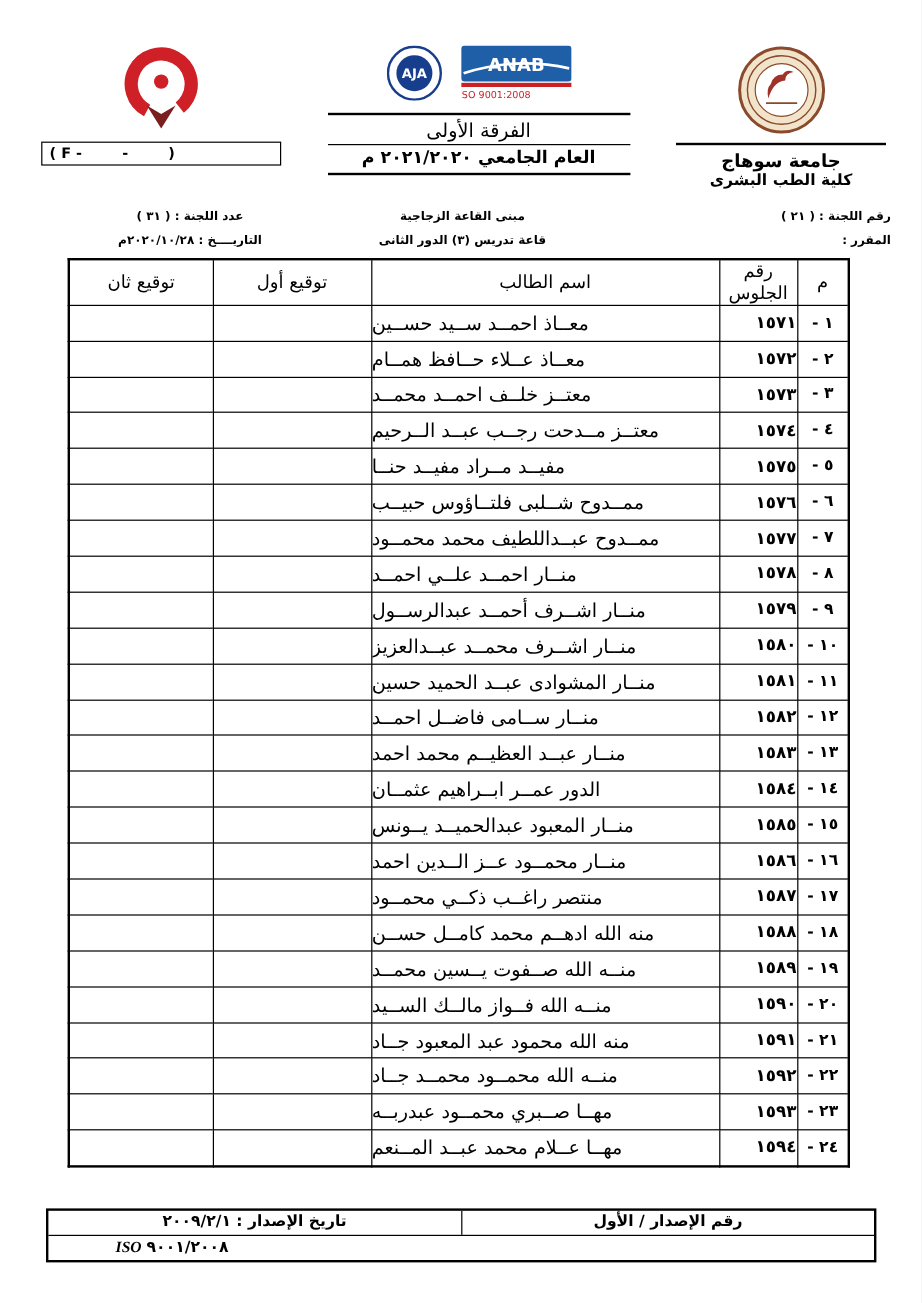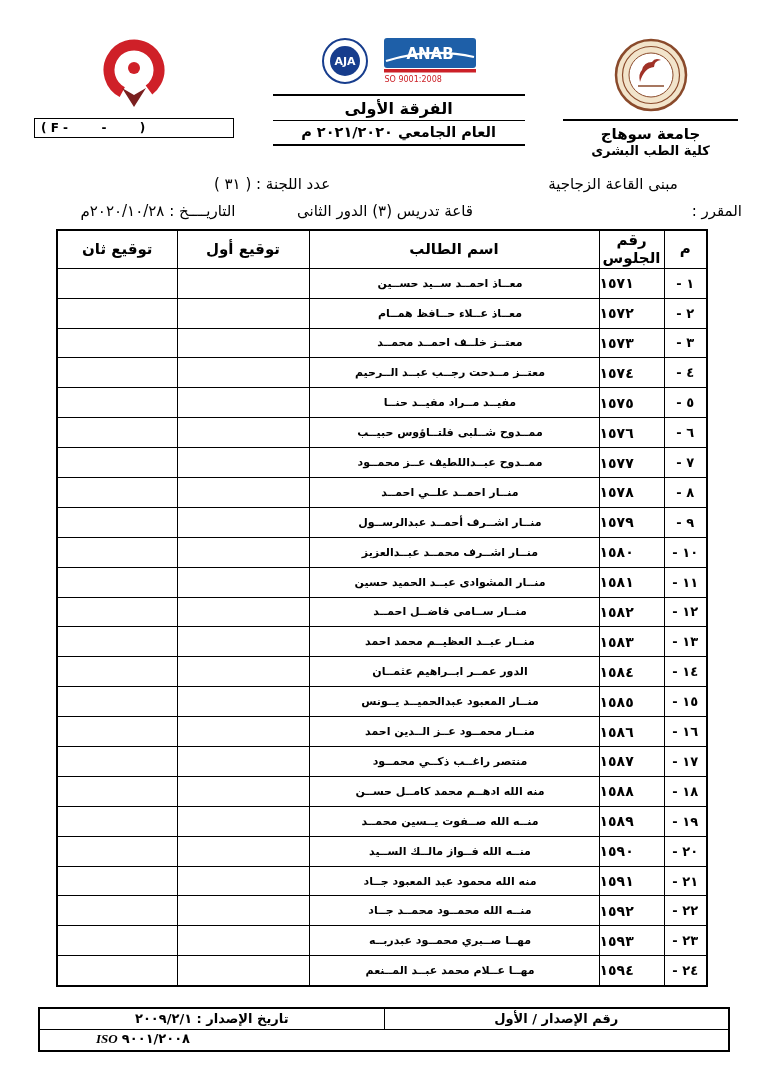--- a/index.html
+++ b/index.html
@@ -14,44 +14,44 @@
   
   .header { display:flex; justify-content:space-between; align-items:flex-start; padding:38px 30px 0 34px; }
   .col-university { width:175px; text-align:center; }
   .univ-text { border-top:2px solid #000; margin-top:3px; padding-top:4px; }
   .univ-name { font-size:15px; font-weight:bold; line-height:1.2; }
   .faculty-name { font-size:13px; font-weight:bold; line-height:1.25; }
 
   .col-center { width:252px; text-align:center; }
   .cert-logos { display:flex; justify-content:center; align-items:flex-start; gap:16px; height:56px; }
   .grade-box { border-top:2px solid #000; border-bottom:2px solid #000; }
-  .grade-title { font-size:16px; font-weight:bold; padding:3px 0 2px; border-bottom:1.6px solid #000; }
+  .grade-title { font-size:16px; font-weight:normal; padding:3px 0 2px; border-bottom:1.6px solid #000; }
   .academic-year { font-size:14.5px; font-weight:bold; padding:3px 0 4px; }
 
   .col-admin { width:200px; text-align:center; }
   .admin-box { border:1.6px solid #000; margin-top:4px; }
   .admin-title { font-size:13px; font-weight:bold; padding:2px 3px; border-bottom:1.4px solid #000; }
   .form-code { font-size:12px; font-weight:bold; padding:2px 6px; direction:ltr; text-align:left; white-space:pre; }
 
   
   .info { padding:16px 26px 0 60px; }
   .info-row { display:flex; align-items:baseline; margin-bottom:9px; }
-  .info-cell { font-size:15px; font-weight:normal; }
+  .info-cell { font-size:10px; font-weight:bold; }
   .info-right { width:228px; }
   .info-mid { width:258px; text-align:center; }
   .info-left { flex:1; text-align:center; }
 
   
   table.attendance { table-layout:fixed; width:650px; margin:6px 60px 0 58px; border-collapse:collapse; border:2.5px solid #000; }
   th, td { border:1.6px solid #000; }
-  .head-row th { height:38px; font-size:15px; font-weight:bold; line-height:1.15; text-align:center; }
+  .head-row th { height:38px; font-size:15px; font-weight:normal; line-height:1.15; text-align:center; }
   .student-row td { height:29.9px; }
   .c-index { text-align:center; font-size:13px; font-weight:bold; }
-  .c-seat  { text-align:left; font-size:14px; font-weight:bold; }
-  .c-name  { text-align:center; padding-right:8px; font-size:11px; font-weight:bold; white-space:nowrap; overflow:hidden; }
+  .c-seat  { text-align:right; font-size:14px; font-weight:bold; }
+  .c-name  { text-align:left; padding-right:8px; font-size:16px; font-weight:normal; white-space:nowrap; overflow:hidden; }
 
   
   .footer { position:absolute; left:38px; right:38px; bottom:34px; border:2px solid #000; background:#fff; }
   .footer-row { display:flex; border-bottom:1.8px solid #000; }
   .footer-cell { flex:1; text-align:center; font-size:13px; font-weight:bold; padding:2px 0 3px; }
   .footer-cell.first { border-left:1.8px solid #000; }
   .iso-row { direction:ltr; text-align:left; padding:1px 0 3px 56px; font-size:13px; }
   .iso-prefix { font-style:italic; font-weight:bold; font-family:"Liberation Serif", serif; }
   .iso-number { font-weight:bold; }
 </style>
@@ -104,20 +104,21 @@
         <circle cx="46" cy="30" r="6" fill="#cf2028"></circle>
       </svg>
       <div class="admin-box">
         <div class="form-code">( F -        -        )</div>
       </div>
     </div>
   </div>
 
   <div class="info">
     <div class="info-row">
+      <span class="info-cell info-right">رقم اللجنة : ( ٢١ )</span>
       <span class="info-cell info-mid">مبنى القاعة الزجاجية</span>
       <span class="info-cell info-left">عدد اللجنة : ( ٣١ )</span>
     </div>
     <div class="info-row">
       <span class="info-cell info-right">المقرر :</span>
       <span class="info-cell info-mid">قاعة تدريس (٣) الدور الثانى</span>
       <span class="info-cell info-left">التاريــــخ : ٢٠٢٠/١٠/٢٨م</span>
     </div>
   </div>
 
@@ -183,21 +184,21 @@
       <td class="c-index">٦ -</td>
       <td class="c-seat">١٥٧٦</td>
       <td class="c-name">ممــدوح شــلبى فلتــاؤوس حبيــب</td>
       <td class="c-sig"></td>
       <td class="c-sig"></td>
     </tr>
 
     <tr class="student-row">
       <td class="c-index">٧ -</td>
       <td class="c-seat">١٥٧٧</td>
-      <td class="c-name">ممــدوح عبــداللطيف عــز محمــود</td>
+      <td class="c-name">ممــدوح عبــداللطيف محمد محمــود</td>
       <td class="c-sig"></td>
       <td class="c-sig"></td>
     </tr>
 
     <tr class="student-row">
       <td class="c-index">٨ -</td>
       <td class="c-seat">١٥٧٨</td>
       <td class="c-name">منــار احمــد علــي احمــد</td>
       <td class="c-sig"></td>
       <td class="c-sig"></td>

